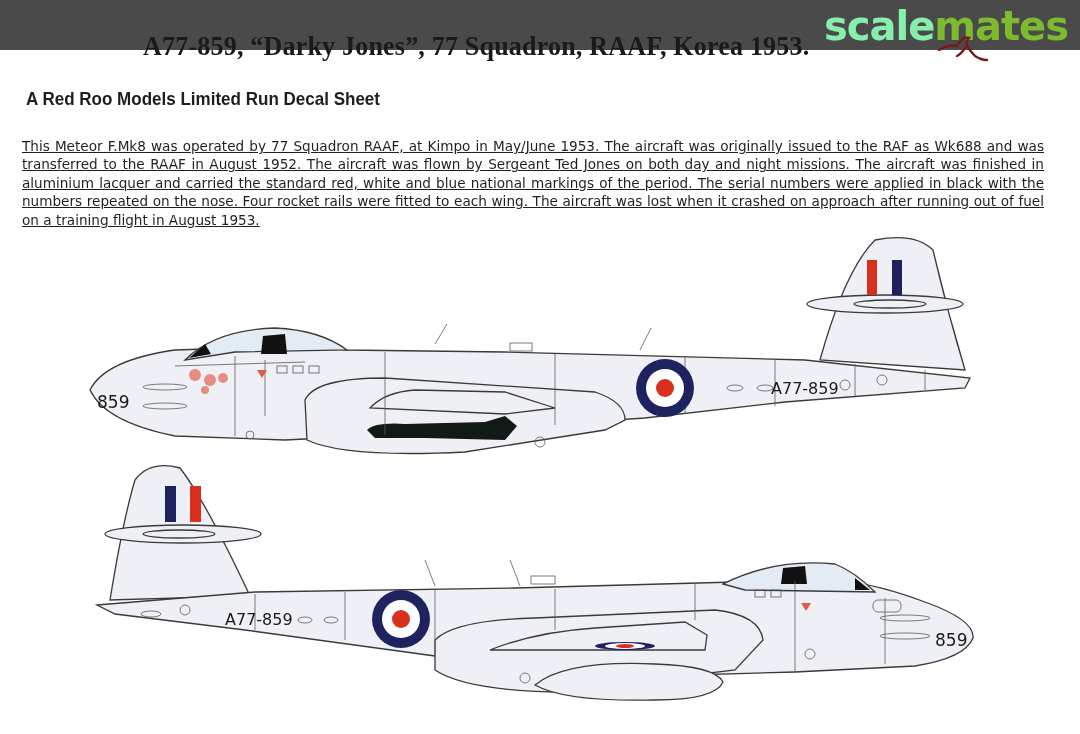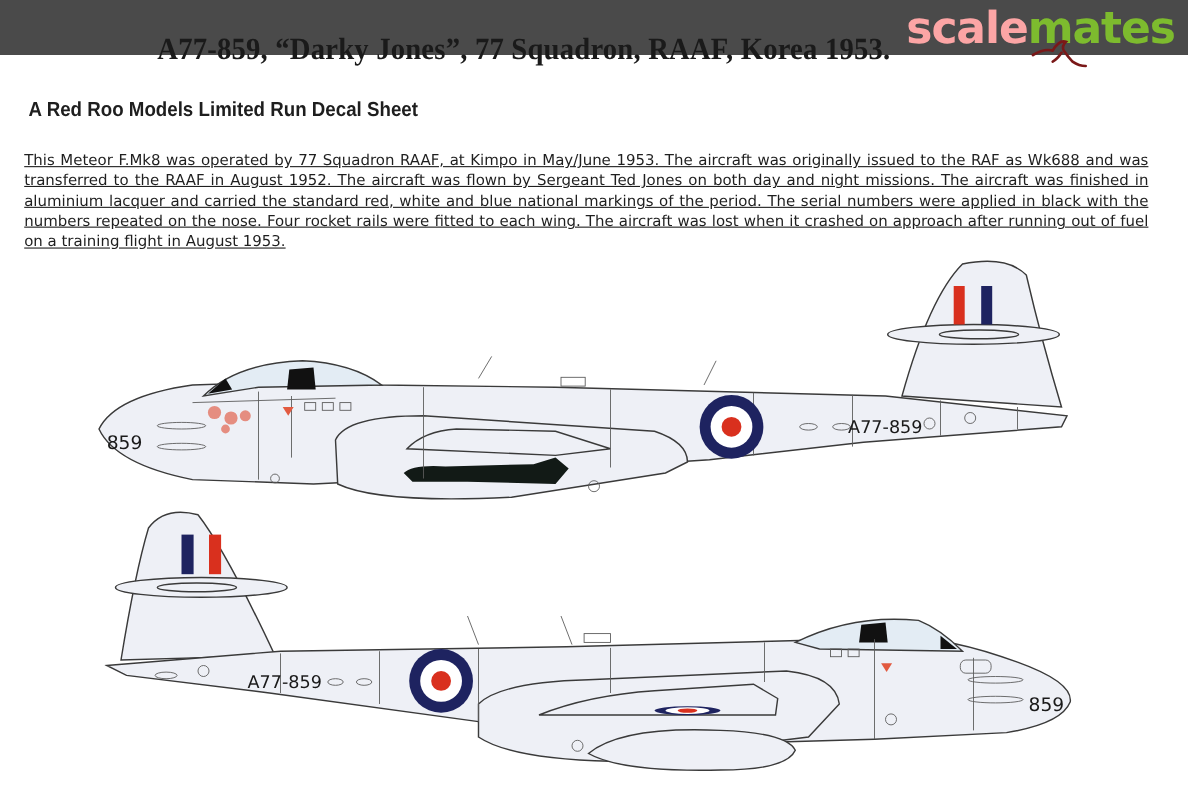--- a/index.html
+++ b/index.html
@@ -1,19 +1,19 @@
 <!DOCTYPE html>
 <html><head>
 <meta charset="utf-8">
 <style>
   html, body { margin:0; padding:0; }
   body { width:1080px; height:734px; background:#ffffff; position:relative; overflow:hidden; font-family:"Liberation Sans", sans-serif; }
   .topbar { position:absolute; left:0; top:0; width:1080px; height:50px; background:#4a4a4a; }
   .brand { position:absolute; right:12px; top:2px; font-family:"DejaVu Sans", sans-serif; font-weight:bold; font-size:40px; letter-spacing:-1px; line-height:48px; }
-  .brand .scale { color:#fca5a5; }
+  .brand .scale { color:#86efac; }
   .brand .mates { color:#7dbb2e; }
   .title { position:absolute; left:143px; top:29px; font-family:"Liberation Serif", serif; font-weight:bold; font-size:28px; color:#1a1a1a; white-space:nowrap; line-height:34px; letter-spacing:0.2px; transform:scaleX(0.93); transform-origin:left; }
   .subtitle { position:absolute; left:26px; top:88px; font-family:"Liberation Sans", sans-serif; font-weight:bold; font-size:18.5px; color:#1e1e1e; white-space:nowrap; transform:scaleX(0.92); transform-origin:left; }
   .desc { position:absolute; left:22px; top:137px; width:1022px; font-family:"DejaVu Sans", sans-serif; font-size:13.6px; line-height:18.4px; color:#1f1f1f; text-align:justify;text-decoration:underline; }
   .desc p { margin:0; }
   .roo { position:absolute; left:935px; top:30px; }
   svg.plane { position:absolute; }
 </style>
 </head>
 <body>

